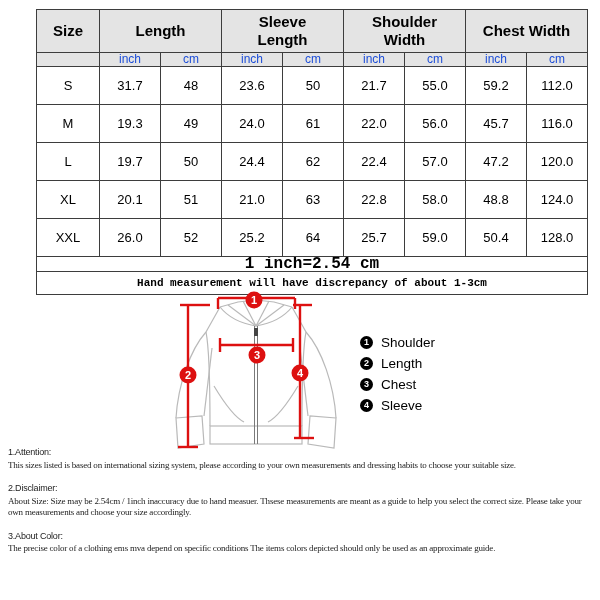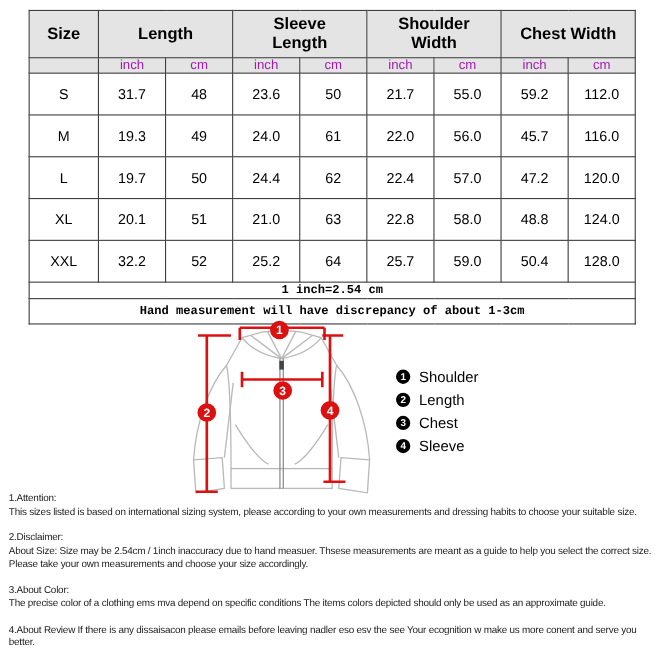--- a/index.html
+++ b/index.html
@@ -1,48 +1,48 @@
 <!DOCTYPE html>
 <html><head>
 <meta charset="utf-8">
 <style>
   html,body{margin:0;padding:0;background:#ffffff;}
   .stage{position:relative;width:600px;height:600px;background:#ffffff;overflow:hidden;
          font-family:"Liberation Sans",sans-serif;color:#111;}
 
   
-  table.size-chart{position:absolute;left:26px;top:9px;width:552px;
+  table.size-chart{position:absolute;left:36px;top:9px;width:552px;
     border-collapse:collapse;table-layout:fixed;}
   table.size-chart th,table.size-chart td{border:1px solid #3d3d3d;text-align:center;
     vertical-align:middle;padding:0;overflow:hidden;}
   tr.hdr th{background:#e4e4e4;font-size:15px;font-weight:bold;height:42px;
     white-space:pre-line;line-height:1.22;color:#000;}
-  tr.units td{background:#e4e4e4;font-size:12px;height:13px;line-height:13px;color:#a21caf;}
+  tr.units td{background:#e4e4e4;font-size:12px;height:13px;line-height:13px;color:#1d4ed8;}
   tr.data td{font-size:13px;height:37px;color:#000;background:#fff;}
   tr.note td{font-family:"Liberation Mono","DejaVu Sans Mono",monospace;font-weight:bold;
     background:#fff;color:#000;}
-  tr.note1 td{font-size:11px;height:14px;line-height:14px;}
+  tr.note1 td{font-size:16px;height:14px;line-height:14px;}
   tr.note2 td{font-size:11px;height:22px;line-height:22px;}
 
   
   .diagram{position:absolute;left:148px;top:290px;width:212px;height:172px;}
 
   
   .legend{position:absolute;left:360px;top:332px;}
   .legend-item{display:flex;align-items:center;height:21px;}
   .legend-bullet{width:13px;height:13px;border-radius:50%;background:#000;color:#fff;
     font-size:9px;font-weight:bold;line-height:13px;text-align:center;flex:0 0 13px;}
   .legend-label{margin-left:8px;font-size:13.5px;font-weight:500;color:#000;}
 
   
   .footnotes{position:absolute;left:8px;top:447px;width:586px;font-size:9px;
     line-height:11.5px;letter-spacing:-0.2px;color:#1c1c1c;}
   .fn-heading{margin:0 0 1px 0;}
   .fn-heading:empty{display:none;}
-  .fn-body{margin:0 0 12px 0;}
+  .fn-body{margin:0 0 12px 0;font-family:Liberation Serif, serif;}
 </style>
 </head>
 <body>
 
 <div class="stage">
 
   <table class="size-chart">
     <colgroup>
       <col style="width:63px">
       <col style="width:61px">
@@ -115,21 +115,21 @@
         <td>51</td>
         <td>21.0</td>
         <td>63</td>
         <td>22.8</td>
         <td>58.0</td>
         <td>48.8</td>
         <td>124.0</td>
       </tr>
       <tr class="data">
         <td>XXL</td>
-        <td>32.2</td>
+        <td>26.0</td>
         <td>52</td>
         <td>25.2</td>
         <td>64</td>
         <td>25.7</td>
         <td>59.0</td>
         <td>50.4</td>
         <td>128.0</td>
       </tr>
 
       <tr class="note note1">
@@ -243,16 +243,15 @@
   <div class="footnotes">
     <p class="fn-heading">1.Attention:</p>
     <p class="fn-body">This sizes listed is based on international sizing system, please according to your own measurements and dressing habits to choose your suitable size.</p>
 
     <p class="fn-heading">2.Disclaimer:</p>
     <p class="fn-body">About Size: Size may be 2.54cm / 1inch inaccuracy due to hand measuer. Thsese measurements are meant as a guide to help you select the correct size. Please take your own measurements and choose your size accordingly.</p>
 
     <p class="fn-heading">3.About Color:</p>
     <p class="fn-body">The precise color of a clothing ems mva depend on specific conditions The items colors depicted should only be used as an approximate guide.</p>
 
-    <p class="fn-body">4.About Review If there is any dissaisacon please emails before leaving nadler eso esv the see Your ecognition w make us more conent and serve you better.</p>
   </div>
 
 </div>
 
 </body></html>

